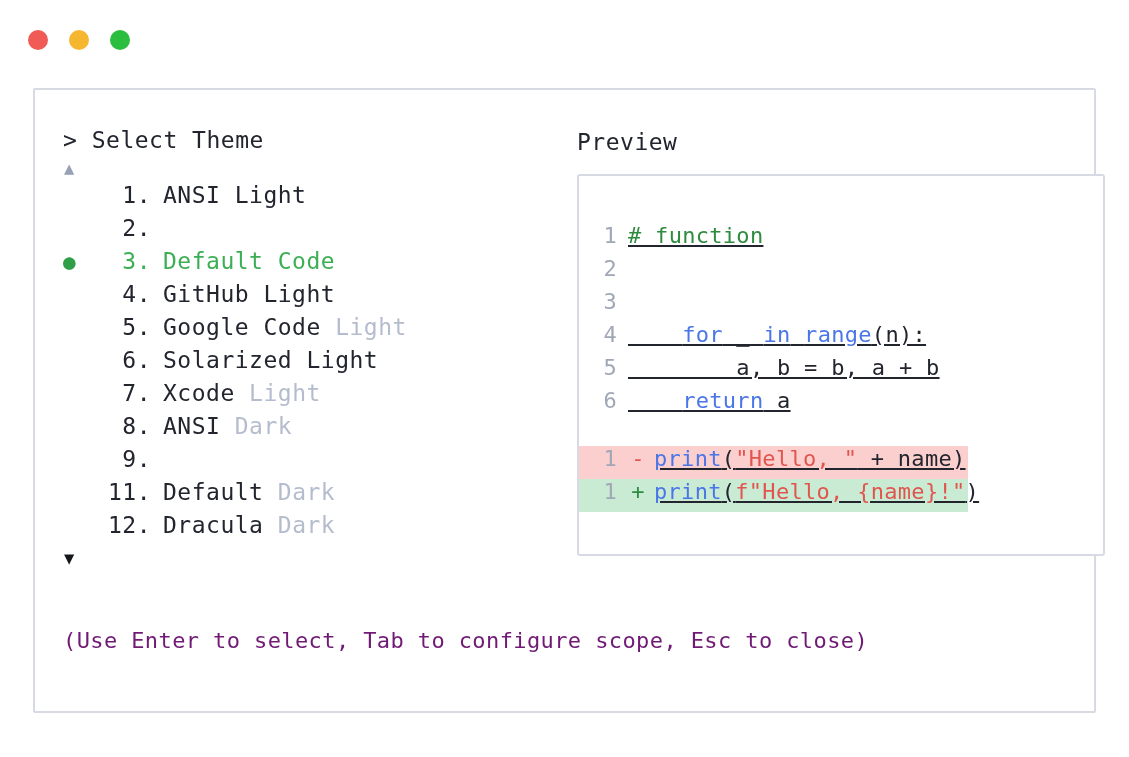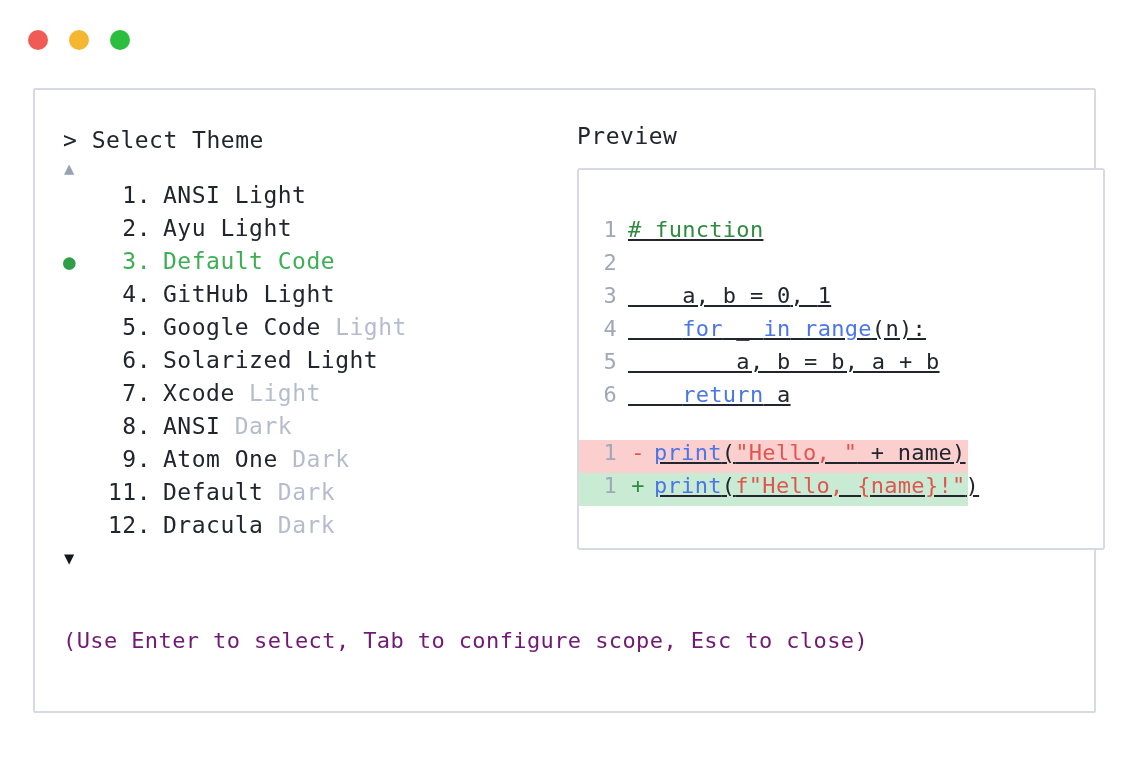--- a/index.html
+++ b/index.html
@@ -114,21 +114,21 @@
     font-size: 22px;
     letter-spacing: 0.4px;
     color: #701a75;
     white-space: pre;
   }
 
   
   .right-pane {
     position: absolute;
     left: 505px;
-    top: 31px;
+    top: 37px;
     width: 530px;
     padding-left: 37px;
   }
   .preview-label {
     font-size: 23px;
     line-height: 30px;
     color: #22252e;
     letter-spacing: 0.5px;
   }
   .preview-box {
@@ -205,44 +205,44 @@
   <div class="dot green"></div>
 </div>
 
 <div class="card">
 
   <div class="left-pane">
     <div class="prompt">&gt; Select Theme</div>
     <div class="scroll-arrow up">▲</div>
     <div class="theme-list" id="theme-list">
         <div class="theme-row"><span class="bullet-col"></span><span class="num-col">1.</span><span class="name-col">ANSI Light</span></div>
-        <div class="theme-row"><span class="bullet-col"></span><span class="num-col">2.</span><span class="name-col">Ayu Light</span></div>
+        <div class="theme-row"><span class="bullet-col"></span><span class="num-col">2.</span></div>
         <div class="theme-row selected"><span class="bullet-col">●</span><span class="num-col">3.</span><span class="name-col">Default Code</span></div>
         <div class="theme-row"><span class="bullet-col"></span><span class="num-col">4.</span><span class="name-col">GitHub Light</span></div>
         <div class="theme-row"><span class="bullet-col"></span><span class="num-col">5.</span><span class="name-col">Google Code<span class="suffix"> Light</span></span></div>
         <div class="theme-row"><span class="bullet-col"></span><span class="num-col">6.</span><span class="name-col">Solarized Light</span></div>
         <div class="theme-row"><span class="bullet-col"></span><span class="num-col">7.</span><span class="name-col">Xcode<span class="suffix"> Light</span></span></div>
         <div class="theme-row"><span class="bullet-col"></span><span class="num-col">8.</span><span class="name-col">ANSI<span class="suffix"> Dark</span></span></div>
-        <div class="theme-row"><span class="bullet-col"></span><span class="num-col">9.</span><span class="name-col">Atom One<span class="suffix"> Dark</span></span></div>
+        <div class="theme-row"><span class="bullet-col"></span><span class="num-col">9.</span></div>
         <div class="theme-row"><span class="bullet-col"></span><span class="num-col">11.</span><span class="name-col">Default<span class="suffix"> Dark</span></span></div>
         <div class="theme-row"><span class="bullet-col"></span><span class="num-col">12.</span><span class="name-col">Dracula<span class="suffix"> Dark</span></span></div>
       </div>
     <div class="scroll-arrow down">▼</div>
   </div>
 
   <div class="hint">(Use Enter to select, Tab to configure scope, Esc to close)</div>
 
   <div class="right-pane">
     <div class="preview-label">Preview</div>
     <div class="preview-box">
       <div class="code-area">
         <div id="code-lines">
             <div class="code-line"><span class="ln">1</span><span class="code-text"><span class="tok-comment"># function</span></span></div>
             <div class="code-line"><span class="ln">2</span></div>
-            <div class="code-line"><span class="ln">3</span><span class="code-text"><span class="tok-plain">    a, b = </span><span class="tok-num">0</span><span class="tok-plain">, </span><span class="tok-num">1</span></span></div>
+            <div class="code-line"><span class="ln">3</span></div>
             <div class="code-line"><span class="ln">4</span><span class="code-text"><span class="tok-plain">    </span><span class="tok-kw">for</span><span class="tok-plain"> _ </span><span class="tok-kw">in</span><span class="tok-plain"> </span><span class="tok-kw">range</span><span class="tok-plain">(n):</span></span></div>
             <div class="code-line"><span class="ln">5</span><span class="code-text"><span class="tok-plain">        a, b = b, a + b</span></span></div>
             <div class="code-line"><span class="ln">6</span><span class="code-text"><span class="tok-plain">    </span><span class="tok-kw">return</span><span class="tok-plain"> a</span></span></div>
           </div>
         <div class="diff-block" id="diff-lines">
             <div class="diff-line del"><span class="ln">1</span><span class="diff-sign">-</span><span class="code-text"><span class="tok-kw">print</span><span class="tok-plain">(</span><span class="tok-str">"Hello, "</span><span class="tok-plain"> + name)</span></span></div>
             <div class="diff-line add"><span class="ln">1</span><span class="diff-sign">+</span><span class="code-text"><span class="tok-kw">print</span><span class="tok-plain">(</span><span class="tok-str">f"Hello, {name}!"</span><span class="tok-plain">)</span></span></div>
           </div>
       </div>
     </div>

